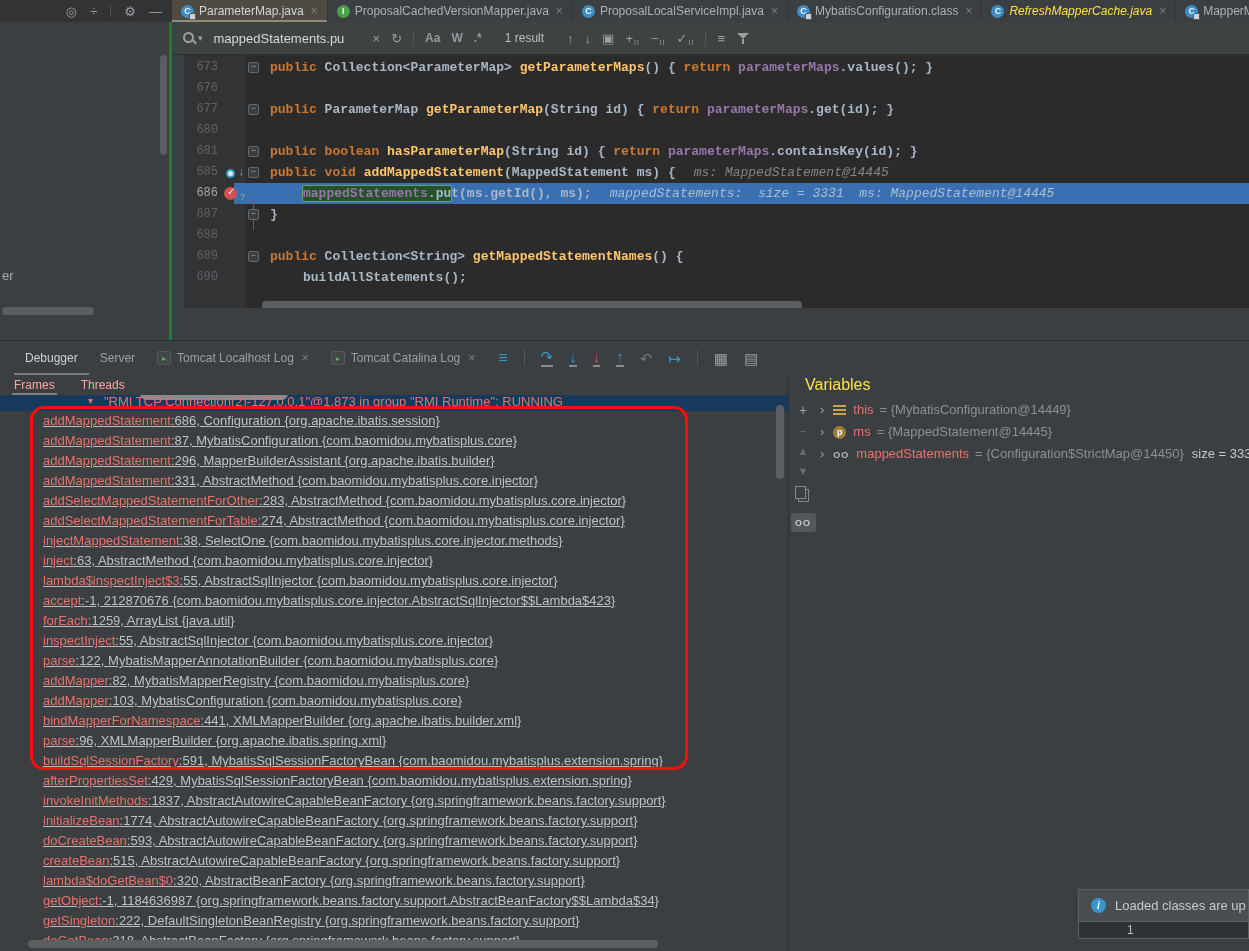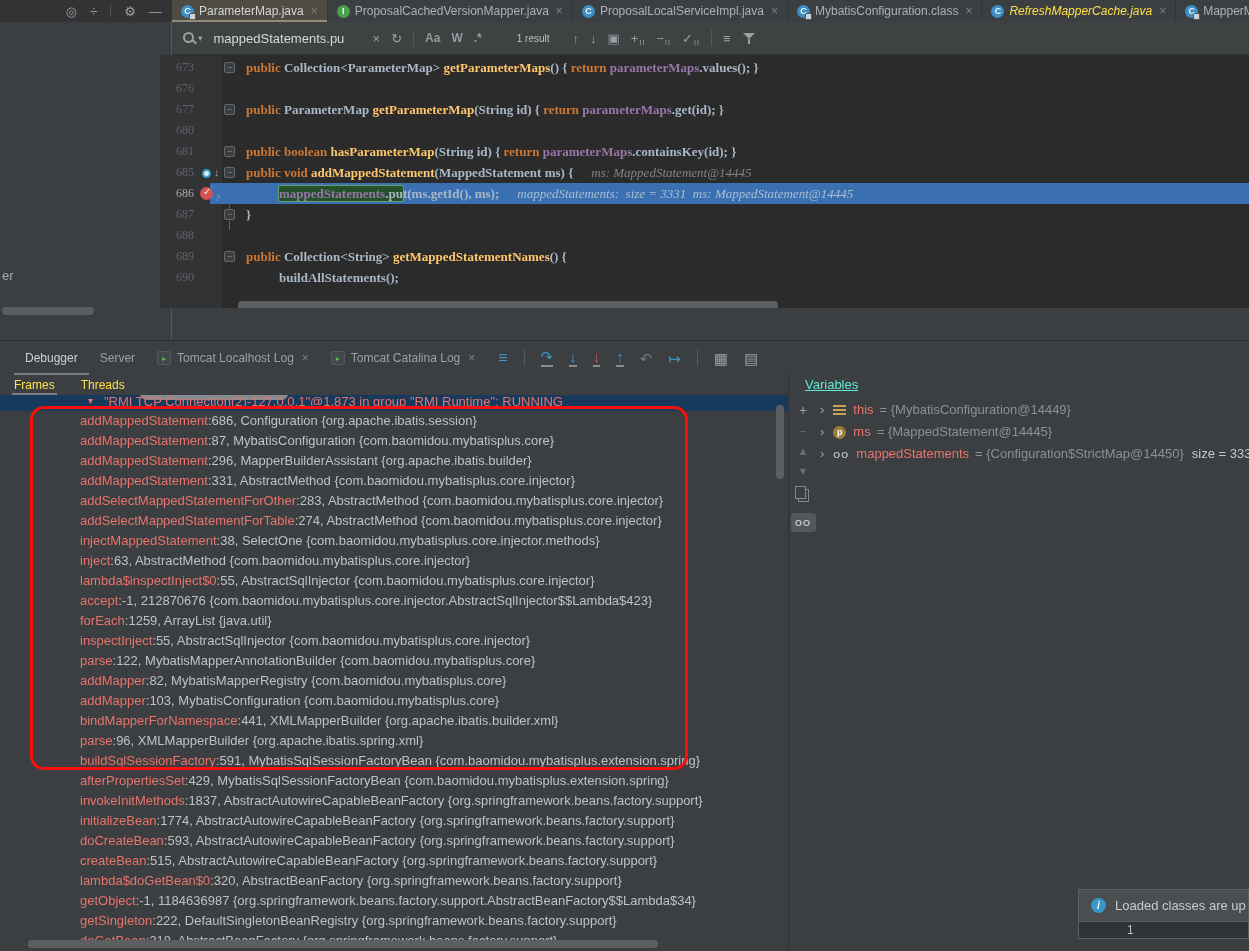--- a/index.html
+++ b/index.html
@@ -24,35 +24,35 @@
   
   .findbar{position:absolute;left:172px;top:22px;right:0;height:33px;background:#3e4243;border-bottom:1px solid #2e3133;
            display:flex;align-items:center;gap:11px;padding:0 10px;box-sizing:border-box;}
   .mag{position:relative;width:14px;height:14px;flex:none;}
   .mag::before{content:"";position:absolute;left:1px;top:1px;width:7px;height:7px;border:2px solid #9da0a3;border-radius:50%;}
   .mag::after{content:"";position:absolute;left:10px;top:10px;width:5px;height:2px;background:#9da0a3;transform:rotate(45deg);}
   .caret{color:#9da0a3;font-size:9px;margin-left:-9px;}
   .query{color:#d6d8da;font-size:13px;min-width:148px;}
   .fbic{color:#9da0a3;font-size:13px;}
   .tgl{font-weight:bold;font-size:12px;color:#97999c;}
-  .result{color:#bdbfc1;font-size:10px;margin-left:24px;margin-right:12px;}
+  .result{color:#bdbfc1;font-size:12px;margin-left:12px;margin-right:12px;}
   .occ{position:relative;padding-right:7px;}
   .occ::after{content:"II";position:absolute;right:0;bottom:0;font-size:7px;letter-spacing:1px;}
   .funnel{position:relative;width:14px;height:14px;}
   .funnel::before{content:"";position:absolute;left:1px;top:2px;border-left:6px solid transparent;border-right:6px solid transparent;border-top:6px solid #9da0a3;}
   .funnel::after{content:"";position:absolute;left:6px;top:8px;width:2px;height:5px;background:#9da0a3;}
   .vsep{width:1px;height:16px;background:#55585a;}
   
-  .leftpanel{position:absolute;left:0;top:22px;width:172px;height:318px;background:#3c3f41;border-right:1px solid #15803d;box-sizing:border-box;}
+  .leftpanel{position:absolute;left:0;top:22px;width:172px;height:318px;background:#3c3f41;border-right:3px solid #15803d;box-sizing:border-box;}
   .trunc{position:absolute;left:2px;top:246px;color:#a6aaad;font-size:13px;}
   .lvscroll{position:absolute;right:2px;top:33px;width:7px;height:100px;background:#5a5e60;border-radius:4px;}
   .lhscroll{position:absolute;left:2px;top:285px;width:92px;height:8px;background:#5a5e60;border-radius:4px;}
   
-  .editor{position:absolute;left:160px;top:55px;right:0;height:253px;background:#2b2b2b;overflow:hidden;
-          font-family:Liberation Serif, serif;}
+  .editor{position:absolute;left:184px;top:55px;right:0;height:253px;background:#2b2b2b;overflow:hidden;
+          font-family:Liberation Mono, monospace;}
   .gutterbg{position:absolute;left:0;top:0;width:62px;height:100%;background:#313335;}
   .lines{position:absolute;left:0;top:2px;right:0;}
   .crow{position:relative;height:21px;line-height:21px;font-size:13px;padding-left:86px;box-sizing:border-box;white-space:nowrap;}
   .actbg{position:absolute;left:50px;right:0;top:0;bottom:0;background:#3a70b2;z-index:0;}
   .ln{position:absolute;left:0;top:0;width:34px;text-align:right;color:#606366;font-size:12px;}
   .act .ln{color:#a6a9ab;}
   .bp{position:absolute;left:40px;top:4px;width:13px;height:13px;background:#d25252;border-radius:50%;}
   .bp::before{content:"✓";position:absolute;left:3px;top:-6px;color:#f2f2f2;font-size:10px;font-family:"DejaVu Sans",sans-serif;}
   .bpq{position:absolute;left:56px;top:5px;font-size:9px;color:#a5a8aa;z-index:1;}
   .rp{position:absolute;left:42px;top:7px;width:5px;height:5px;border:2px solid #35a0c8;border-radius:50%;background:#dceef7;}
@@ -74,36 +74,36 @@
   .dtab{display:flex;align-items:center;gap:6px;padding:0 11px;height:34px;font-size:12px;color:#9da0a3;white-space:nowrap;}
   .dtab.dsel{color:#ced0d2;box-shadow:inset 0 -2px 0 #787c7f;}
   .conic{width:14px;height:14px;background:#414849;border:1px solid #55595b;border-radius:2px;color:#61b544;font-size:8px;
          display:flex;align-items:center;justify-content:center;box-sizing:border-box;}
   .dtools{display:flex;align-items:center;gap:16px;margin-left:12px;}
   .tb{font-size:15px;line-height:1;}
   .tb.b{color:#3896c9;} .tb.r{color:#c75450;} .tb.g{color:#75787a;} .tb.mu{color:#9da0a3;}
   .tb.u{border-bottom:2px solid #8a8d8f;padding-bottom:1px;}
   .menu{font-weight:900;font-size:16px;color:#3896c9;}
   .ftabs{position:absolute;left:0;top:34px;width:788px;height:20px;display:flex;gap:26px;padding-left:14px;font-size:12px;align-items:center;}
-  .ft{color:#fde047;position:relative;}
+  .ft{color:#fca5a5;position:relative;}
   .ft.fsel::after{content:"";position:absolute;left:-2px;right:-2px;bottom:-3px;height:2px;background:#7c8082;}
   .frames{position:absolute;left:0;top:54px;width:788px;bottom:0;overflow:hidden;}
   .thread{position:absolute;left:0;top:-2px;right:0;height:18px;background:#16395c;}
   .thtri{position:absolute;left:88px;top:2px;color:#e8736c;font-size:10px;}
   .thbox{position:absolute;left:140px;top:-6px;width:148px;height:13px;background:#8b8f92;border-radius:7px;opacity:.95;}
   .thtxt{position:absolute;left:104px;top:0;line-height:18px;color:#e8736c;font-size:13px;white-space:nowrap;z-index:1;}
   .flist{position:absolute;left:0;top:16px;right:0;}
-  .frow{height:20px;line-height:20px;padding-left:80px;font-size:13px;white-space:nowrap;}
+  .frow{height:20px;line-height:20px;padding-left:43px;font-size:13px;white-space:nowrap;text-decoration:underline;}
   .fm{color:#e8736c;} .fr{color:#bfc1c3;}
   .fvscroll{position:absolute;right:4px;top:10px;width:8px;height:74px;background:#5b5f61;border-radius:4px;}
   .fhscroll{position:absolute;left:28px;bottom:3px;width:630px;height:8px;background:#5b5f61;border-radius:4px;}
   .vdivider{position:absolute;left:788px;top:34px;bottom:0;width:1px;background:#2e3133;}
   
   .vars{position:absolute;left:789px;top:34px;right:0;bottom:0;overflow:hidden;}
-  .vhead{height:20px;line-height:20px;padding-left:16px;font-size:13px;color:#5eead4;text-decoration:underline;}
+  .vhead{height:20px;line-height:20px;padding-left:16px;font-size:16px;color:#fde047;}
   .vstrip{position:absolute;left:0;top:24px;width:28px;bottom:0;display:flex;flex-direction:column;align-items:center;gap:9px;padding-top:4px;}
   .vsic{color:#9da0a3;font-size:14px;line-height:1;}
   .vsic.dim{color:#696d6f;font-size:11px;}
   .copyic{width:9px;height:11px;border:1px solid #84888a;position:relative;margin-top:3px;}
   .copyic::before{content:"";position:absolute;left:-4px;top:-4px;width:9px;height:11px;border:1px solid #84888a;background:#3c3f41;}
   .watchbox{width:25px;height:19px;background:#54585a;border-radius:3px;display:flex;align-items:center;justify-content:center;
             color:#c6c9cb;font-size:9px;font-weight:bold;letter-spacing:1px;margin-top:2px;}
   .vrows{position:absolute;left:31px;top:24px;right:0;}
   .vrow{height:22px;line-height:22px;font-size:13px;white-space:nowrap;}
   .vch{color:#9da0a3;margin-right:9px;font-size:13px;}
@@ -263,21 +263,21 @@
       </div>
       <div class="flist">
           <div class="frow"><span class="fm">addMappedStatement</span><span class="fr">:686, Configuration {org.apache.ibatis.session}</span></div>
           <div class="frow"><span class="fm">addMappedStatement</span><span class="fr">:87, MybatisConfiguration {com.baomidou.mybatisplus.core}</span></div>
           <div class="frow"><span class="fm">addMappedStatement</span><span class="fr">:296, MapperBuilderAssistant {org.apache.ibatis.builder}</span></div>
           <div class="frow"><span class="fm">addMappedStatement</span><span class="fr">:331, AbstractMethod {com.baomidou.mybatisplus.core.injector}</span></div>
           <div class="frow"><span class="fm">addSelectMappedStatementForOther</span><span class="fr">:283, AbstractMethod {com.baomidou.mybatisplus.core.injector}</span></div>
           <div class="frow"><span class="fm">addSelectMappedStatementForTable</span><span class="fr">:274, AbstractMethod {com.baomidou.mybatisplus.core.injector}</span></div>
           <div class="frow"><span class="fm">injectMappedStatement</span><span class="fr">:38, SelectOne {com.baomidou.mybatisplus.core.injector.methods}</span></div>
           <div class="frow"><span class="fm">inject</span><span class="fr">:63, AbstractMethod {com.baomidou.mybatisplus.core.injector}</span></div>
-          <div class="frow"><span class="fm">lambda$inspectInject$0</span><span class="fr">:55, AbstractSqlInjector {com.baomidou.mybatisplus.core.injector}</span></div>
+          <div class="frow"><span class="fm">lambda$inspectInject$3</span><span class="fr">:55, AbstractSqlInjector {com.baomidou.mybatisplus.core.injector}</span></div>
           <div class="frow"><span class="fm">accept</span><span class="fr">:-1, 212870676 {com.baomidou.mybatisplus.core.injector.AbstractSqlInjector$$Lambda$423}</span></div>
           <div class="frow"><span class="fm">forEach</span><span class="fr">:1259, ArrayList {java.util}</span></div>
           <div class="frow"><span class="fm">inspectInject</span><span class="fr">:55, AbstractSqlInjector {com.baomidou.mybatisplus.core.injector}</span></div>
           <div class="frow"><span class="fm">parse</span><span class="fr">:122, MybatisMapperAnnotationBuilder {com.baomidou.mybatisplus.core}</span></div>
           <div class="frow"><span class="fm">addMapper</span><span class="fr">:82, MybatisMapperRegistry {com.baomidou.mybatisplus.core}</span></div>
           <div class="frow"><span class="fm">addMapper</span><span class="fr">:103, MybatisConfiguration {com.baomidou.mybatisplus.core}</span></div>
           <div class="frow"><span class="fm">bindMapperForNamespace</span><span class="fr">:441, XMLMapperBuilder {org.apache.ibatis.builder.xml}</span></div>
           <div class="frow"><span class="fm">parse</span><span class="fr">:96, XMLMapperBuilder {org.apache.ibatis.spring.xml}</span></div>
           <div class="frow"><span class="fm">buildSqlSessionFactory</span><span class="fr">:591, MybatisSqlSessionFactoryBean {com.baomidou.mybatisplus.extension.spring}</span></div>
           <div class="frow"><span class="fm">afterPropertiesSet</span><span class="fr">:429, MybatisSqlSessionFactoryBean {com.baomidou.mybatisplus.extension.spring}</span></div>

